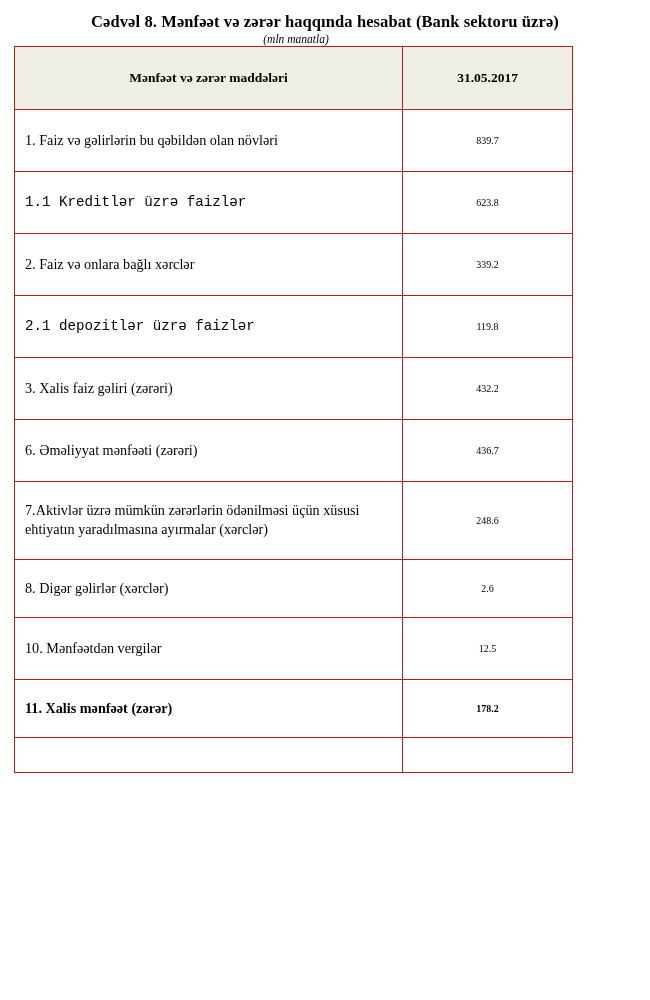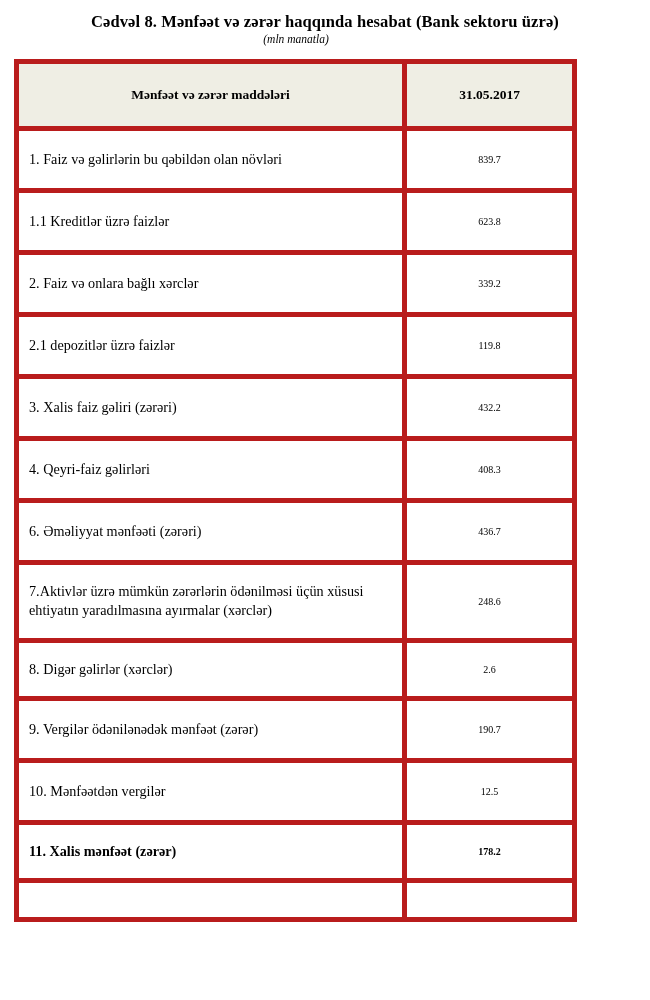--- a/index.html
+++ b/index.html
@@ -28,31 +28,31 @@
     line-height: 1.2;
     text-align: center;
     margin: 2px 0 1px 0;
     letter-spacing: 0.1px;
   }
   .doc-subtitle {
     font-family: "Liberation Serif", serif;
     font-style: italic;
     font-size: 11.5px;
     text-align: center;
-    margin: 0 0 14px 0;
+    margin: 0 0 1px 0;
     padding-right: 58px;
   }
   table.report {
     border-collapse: collapse;
     width: 558px;
     margin: 0 0 0 0;
     table-layout: fixed;
   }
   table.report td, table.report th {
-    border: 5px solid #b91c1c;
+    border: 1px solid #b91c1c;
     vertical-align: middle;
     padding: 6px 10px;
   }
   table.report thead th {
     background: #efeee4;
     font-family: "Liberation Serif", serif;
     font-weight: bold;
     font-size: 13.5px;
     text-align: center;
     height: 50px;
@@ -65,21 +65,21 @@
     text-align: left;
     line-height: 1.35;
   }
   td.value {
     font-size: 10px;
     text-align: center;
   }
   tr.row { height: 62px; padding-left: 36px; }
   tr.row-tall { height: 78px; }
   tr.row-short { height: 58px; }
-  td.indent { padding-left: 46px; }
+  td.indent { padding-left: 46px; font-family: Liberation Mono, monospace; }
   tr.total td { font-weight: bold; }
   .spacer-row td {
     border: 1px solid #000000;
     border-top: 1px solid #000000;
     height: 22px;
     padding: 0;
   }
 </style>
 </head>
 <body>
@@ -115,38 +115,30 @@
       </tr>
       <tr class="row">
         <td class="label indent">2.1 depozitlər üzrə faizlər</td>
         <td class="value">119.8</td>
       </tr>
       <tr class="row">
         <td class="label">3. Xalis faiz gəliri (zərəri)</td>
         <td class="value">432.2</td>
       </tr>
       <tr class="row">
-        <td class="label">4. Qeyri-faiz gəlirləri</td>
-        <td class="value">408.3</td>
-      </tr>
-      <tr class="row">
         <td class="label">6. Əməliyyat mənfəəti (zərəri)</td>
         <td class="value">436.7</td>
       </tr>
       <tr class="row-tall">
         <td class="label">7.Aktivlər üzrə mümkün zərərlərin ödənilməsi üçün xüsusi ehtiyatın yaradılmasına ayırmalar (xərclər)</td>
         <td class="value">248.6</td>
       </tr>
       <tr class="row-short">
         <td class="label">8. Digər gəlirlər (xərclər)</td>
         <td class="value">2.6</td>
-      </tr>
-      <tr class="row">
-        <td class="label">9. Vergilər ödənilənədək mənfəət (zərər)</td>
-        <td class="value">190.7</td>
       </tr>
       <tr class="row">
         <td class="label">10. Mənfəətdən vergilər</td>
         <td class="value">12.5</td>
       </tr>
       <tr class="row-short total">
         <td class="label">11. Xalis mənfəət (zərər)</td>
         <td class="value">178.2</td>
       </tr>
       <tr class="spacer-row">

